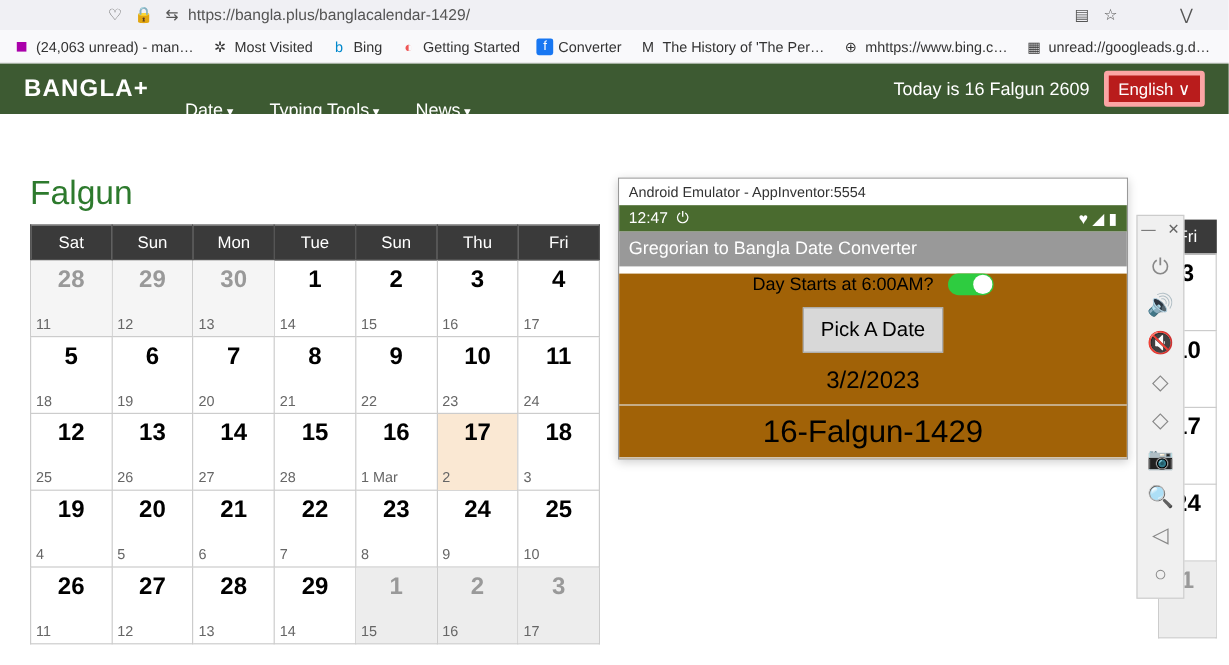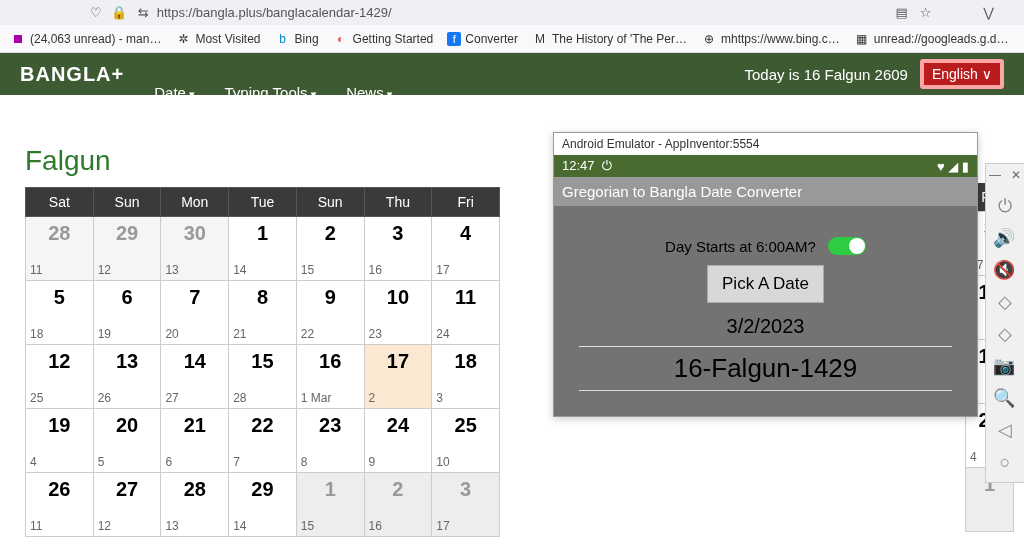--- a/index.html
+++ b/index.html
@@ -35,25 +35,25 @@
 .cal .dimend .bn { color: #999; }
 .cal .dimend { background: #ededed; }
 .cal .hl { background: #fae8d3; }
 
 .cal2 { position: absolute; right: 10px; top: 88px; border-collapse: collapse; }
 .cal2 th { background: #3a3a3a; color: #fff; font-weight: normal; padding: 6px 14px; font-size: 14px; }
 .cal2 td { border: 1px solid #ccc; height: 64px; width: 48px; vertical-align: top; position: relative; text-align: center; padding-top: 5px; font-size: 20px; font-weight: bold; }
 .cal2 .g2 { position: absolute; bottom: 3px; left: 4px; font-size: 12px; color: #666; font-weight: normal; }
 .cal2 .dimend { background: #ededed; color: #999; }
 
-.emulator { position: absolute; left: 515px; top: 132px; width: 425px; background: #fff; border: 1px solid #999; box-shadow: 0 2px 8px rgba(0,0,0,0.2); margin-left: 38px; }
+.emulator { position: absolute; left: 515px; top: 148px; width: 425px; background: #fff; border: 1px solid #999; box-shadow: 0 2px 8px rgba(0,0,0,0.2); }
 .emu-title { padding: 4px 8px; font-size: 12px; color: #333; background: #fff; }
 .emu-statusbar { background: #4a6b2f; color: #fff; padding: 3px 8px; display: flex; justify-content: space-between; font-size: 13px; height: 22px; align-items: center; }
 .emu-header { background: #999; color: #fff; padding: 6px 8px; font-size: 15px; }
-.emu-body { padding: 25px; text-align: center; background: #737373; }
+.emu-body { padding: 0; text-align: center; background: #a16207; }
 .emu-row1 { display: flex; align-items: center; justify-content: center; gap: 12px; margin: 6px 0; }
 .emu-row1 span { font-size: 15px; }
 .toggle { width: 38px; height: 18px; background: #2ecc40; border-radius: 10px; position: relative; }
 .toggle::after { content: ""; position: absolute; right: 1px; top: 1px; width: 16px; height: 16px; background: #fff; border-radius: 50%; }
 .pick-btn { background: #d8d8d8; border: 1px solid #aaa; padding: 8px 14px; font-size: 17px; margin: 4px 0; cursor: pointer; }
 .date-greg { font-size: 20px; margin: 8px 0; }
 .date-bangla { font-size: 26px; padding: 6px 0; border-top: 1px solid #ddd; border-bottom: 1px solid #ddd; margin-top: 8px; }
 
 .emu-sidebar { position: absolute; right: -48px; top: 30px; width: 40px; background: #f0f0f0; border: 1px solid #ccc; display: flex; flex-direction: column; align-items: center; padding: 4px 0; gap: 0; }
 .emu-sidebar .top-row { display: flex; gap: 10px; font-size: 12px; color: #666; margin-bottom: 8px; }

